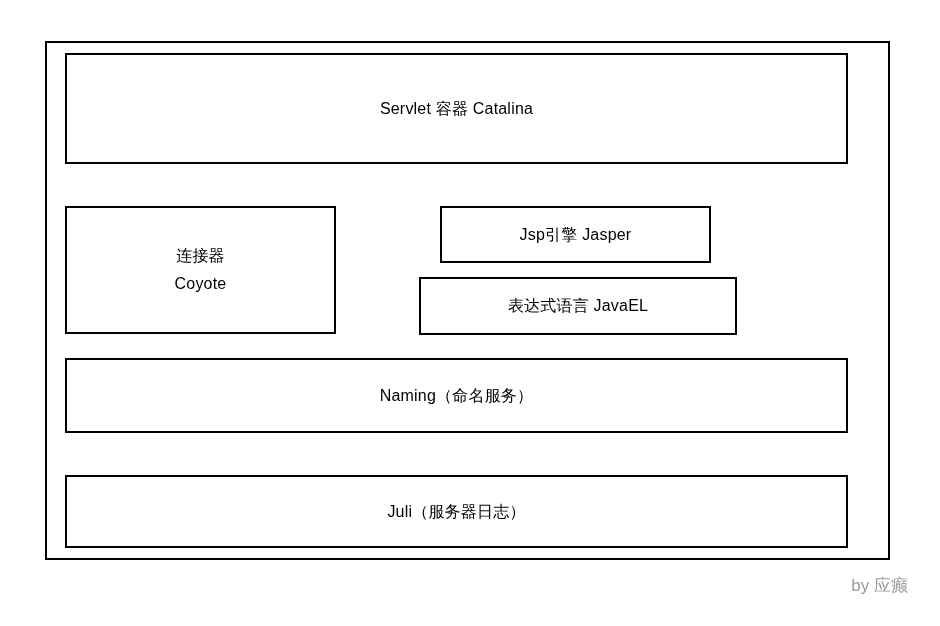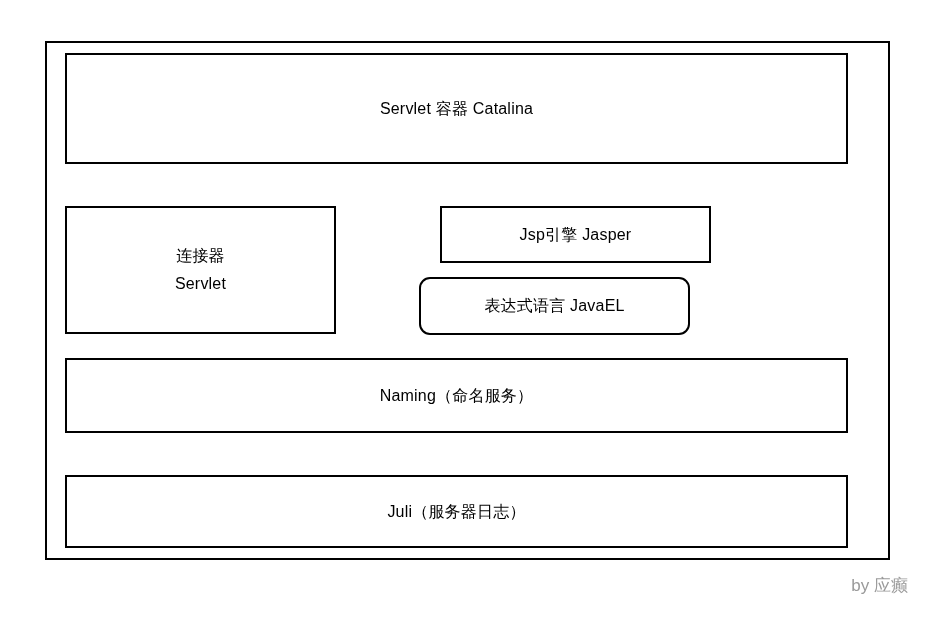--- a/index.html
+++ b/index.html
@@ -36,21 +36,21 @@
     justify-content: center;
     text-align: center;
     font-size: 16px;
     color: #000000;
     line-height: 28px;
     letter-spacing: 0.2px;
   }
   .box-catalina { left: 65px;  top: 53px;  width: 783px; height: 111px; }
   .box-coyote   { left: 65px;  top: 206px; width: 271px; height: 128px; }
   .box-jasper   { left: 440px; top: 206px; width: 271px; height: 57px;  }
-  .box-javael   { left: 419px; top: 277px; width: 271px; height: 58px; border-radius: 11px;  }
+  .box-javael   { left: 419px; top: 277px; width: 318px; height: 58px;  }
   .box-naming   { left: 65px;  top: 358px; width: 783px; height: 75px;  }
   .box-juli     { left: 65px;  top: 475px; width: 783px; height: 73px;  }
   .footer-credit {
     position: absolute;
     right: 32px;
     top: 574px;
     font-size: 17px;
     color: #9a9a9a;
     line-height: 24px;
   }
@@ -61,21 +61,21 @@
 <div class="canvas">
 
   <div class="outer-frame"></div>
 
   <div class="box box-catalina">
     <span>Servlet 容器 Catalina</span>
   </div>
 
   <div class="box box-coyote">
     <span>连接器</span>
-    <span>Servlet</span>
+    <span>Coyote</span>
   </div>
 
   <div class="box box-jasper">
     <span>Jsp引擎 Jasper</span>
   </div>
 
   <div class="box box-javael">
     <span>表达式语言 JavaEL</span>
   </div>
 

